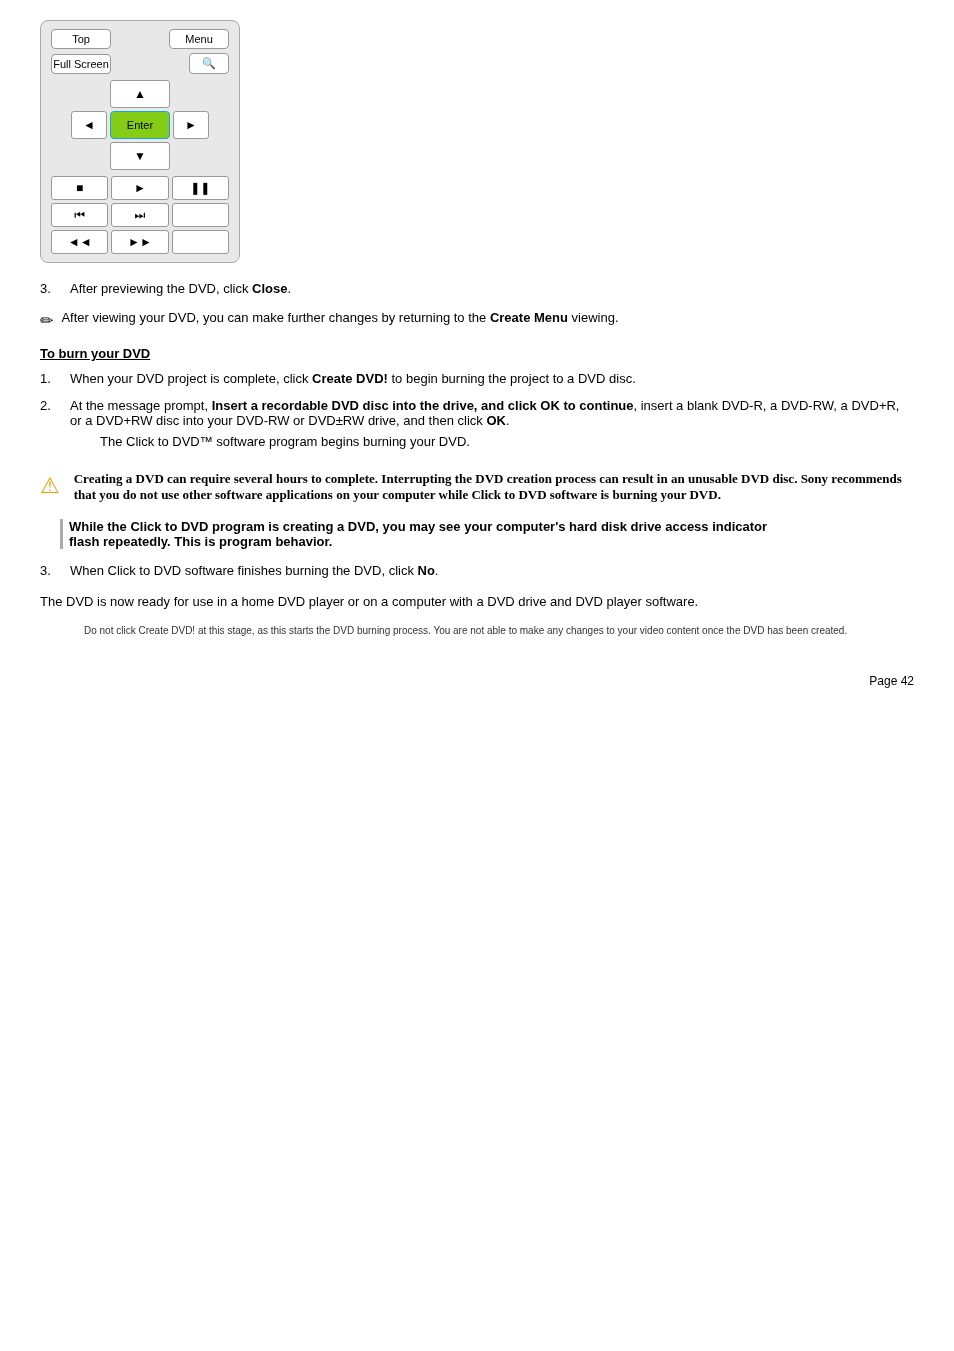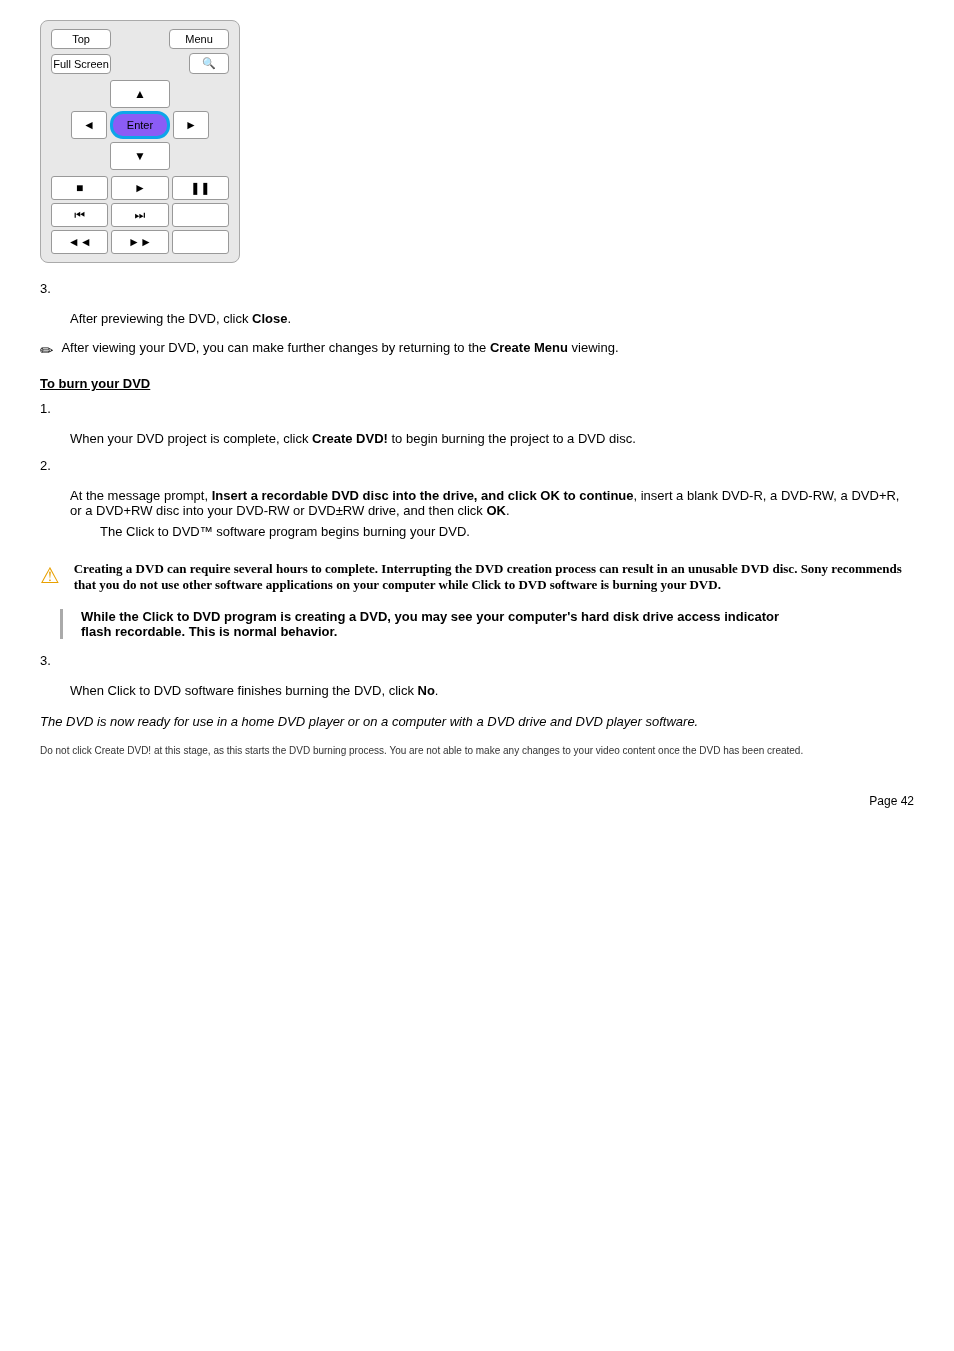--- a/index.html
+++ b/index.html
@@ -63,23 +63,23 @@
       background: #fff;
       border: 1px solid #999;
       border-radius: 3px;
       display: flex;
       align-items: center;
       justify-content: center;
       font-size: 12px;
       cursor: pointer;
     }
     .nav-center {
-      background: #8b5cf6;
-      border: 3px solid #0ea5e9;
-      border-radius: 13px;
+      background: #84cc16;
+      border: 1px solid #0ea5e9;
+      border-radius: 4px;
       display: flex;
       align-items: center;
       justify-content: center;
       font-size: 11px;
       cursor: pointer;
       grid-column: 2;
       grid-row: 2;
     }
     .nav-up { grid-column: 2; grid-row: 1; }
     .nav-left { grid-column: 1; grid-row: 2; }
@@ -106,21 +106,20 @@
     .step-item {
       display: flex;
       margin-bottom: 12px;
     }
     .step-num {
       min-width: 30px;
       font-size: 13px;
     }
     .step-content {
       flex: 1;
-      margin-top: 30px;
     }
 
     .note-line {
       display: flex;
       align-items: flex-start;
       margin: 14px 0;
       gap: 8px;
     }
     .note-icon {
       font-size: 16px;
@@ -148,31 +147,32 @@
       margin-top: 2px;
     }
     .warning-text {
       font-size: 13px;
       font-weight: bold;
       font-family: Liberation Serif, serif;
     }
 
     .info-box {
       border-left: 3px solid #aaa;
-      padding-left: 18px;
+      padding-left: 6px;
       margin: 14px 0 14px 20px;
       font-size: 13px;
       font-weight: bold;
     }
 
     .small-note {
       font-size: 10px;
       color: #333;
       margin-top: 14px;
       line-height: 1.5;
+      margin-left: 44px;
     }
 
     .page-number {
       text-align: right;
       font-size: 12px;
       margin-top: 36px;
       color: #000;
     }
 
     .indent {
@@ -254,27 +254,27 @@
   </span>
 </div>
 
 <div class="warning-box">
   <span class="warning-icon">⚠</span>
   <span class="warning-text">Creating a DVD can require several hours to complete. Interrupting the DVD creation process can result in an unusable DVD disc. Sony recommends that you do not use other software applications on your computer while Click to DVD software is burning your DVD.</span>
 </div>
 
 <div class="info-box">
   <span>While the Click to DVD program is creating a DVD, you may see your computer's hard disk drive access indicator</span><br>
-  <span>flash recordable. This is normal behavior.</span>
+  <span>flash repeatedly. This is program behavior.</span>
 </div>
 
 <div class="step-item">
   <span class="step-num">3.</span>
   <span class="step-content">
     <span>When Click to DVD software finishes burning the DVD, click </span><b>No</b><span>.</span>
   </span>
 </div>
 
-<p style="margin-top: 16px; font-size: 13px; font-style: italic;">The DVD is now ready for use in a home DVD player or on a computer with a DVD drive and DVD player software.</p>
+<p style="margin-top: 16px; font-size: 13px;">The DVD is now ready for use in a home DVD player or on a computer with a DVD drive and DVD player software.</p>
 
 <p class="small-note">Do not click Create DVD! at this stage, as this starts the DVD burning process. You are not able to make any changes to your video content once the DVD has been created.</p>
 
 <div class="page-number">Page 42</div>
 
 </body></html>

